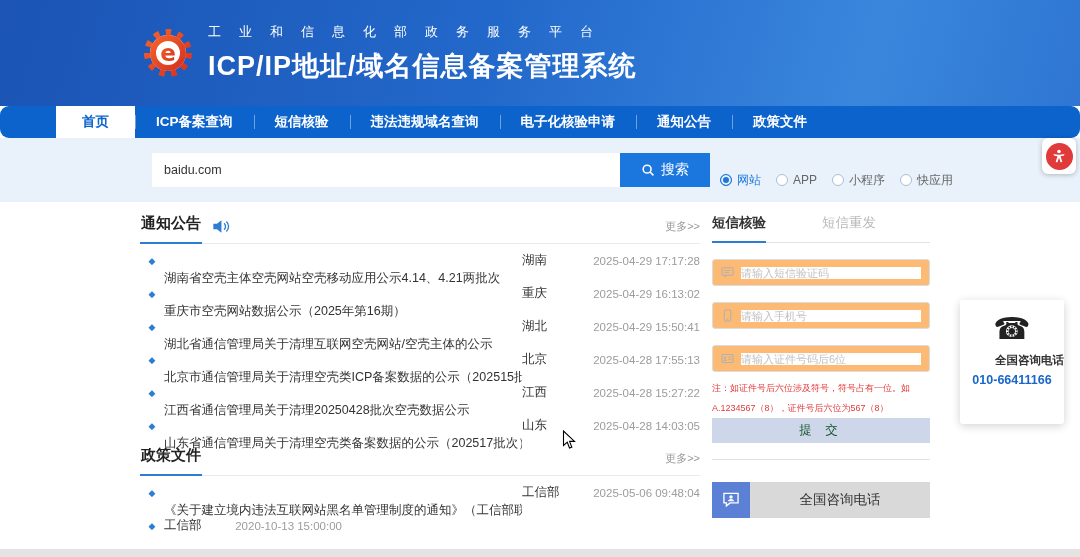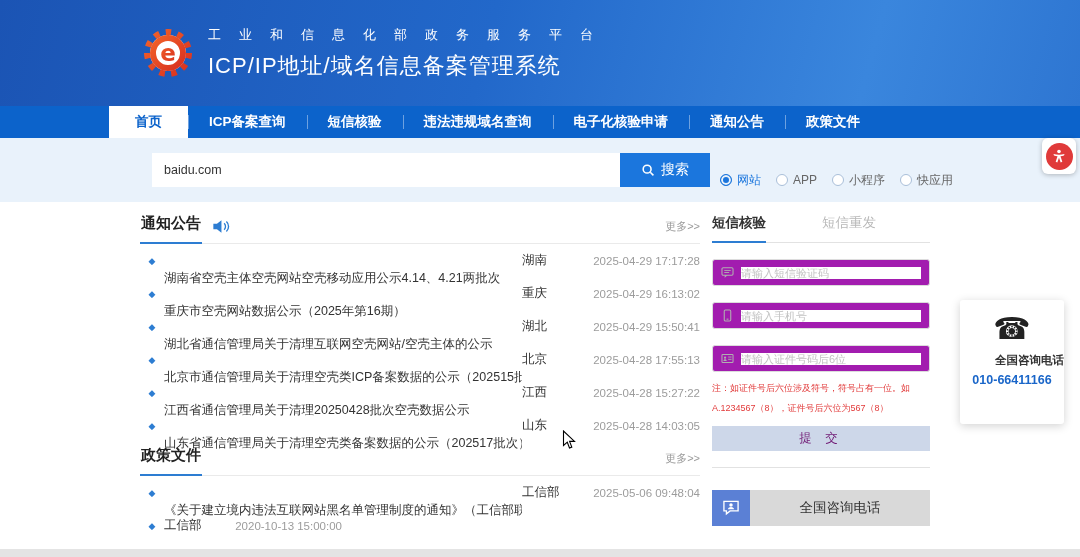--- a/index.html
+++ b/index.html
@@ -4,24 +4,24 @@
 <style>
   * { margin:0; padding:0; box-sizing:border-box; }
   body { font-family:"Liberation Sans","DejaVu Sans",sans-serif; }
   .page { position:relative; width:1080px; height:557px; overflow:hidden; background:#fff; }
 
   
   .banner { height:106px; background:linear-gradient(105deg,#1b54b4 0%,#2268ca 45%,#3a86dd 80%,#2e76d2 100%); display:flex; align-items:center; padding-left:142px; }
   .logo { width:52px; height:52px; margin-right:14px; flex:0 0 auto; }
   .banner-titles { color:#fff; }
   .platform-title { font-size:13px; letter-spacing:18px; white-space:nowrap; }
-  .system-title { font-size:22px; font-weight:normal; margin-top:7px; letter-spacing:1px; }
-
-  
-  .navbar { height:32px; background:#0c63cb; display:flex; padding-left:109px; }
+  .system-title { font-size:27px; font-weight:bold; margin-top:7px; letter-spacing:1px; }
+
+  
+  .navbar { height:32px; background:#0c63cb; display:flex; padding-left:56px;border-radius:9px; }
   .nav-item { padding:0 21px; line-height:32px; color:#fff; font-size:13.5px; font-weight:bold; cursor:pointer; position:relative; white-space:nowrap; }
   .nav-item:not(:first-child)::before { content:""; position:absolute; left:0; top:9px; bottom:9px; width:1px; background:rgba(255,255,255,.4); }
   .nav-item.active { background:#fff; color:#0c63cb; padding:0 26px; }
 
   
   .search-section { height:64px; background:#e9f2fb; display:flex; align-items:center; padding-left:152px; }
   .search-box { width:468px; height:34px; background:#fff; display:flex; align-items:center; }
   .search-box input { border:none; outline:none; width:100%; height:100%; padding:0 12px; font-size:12.5px; color:#333; font-family:inherit; background:transparent; }
   .search-btn { width:90px; height:34px; background:#1b76dd; color:#fff; font-size:14px; display:flex; align-items:center; justify-content:center; gap:6px; cursor:pointer; }
   .radio-group { display:flex; align-items:center; gap:15px; margin-left:10px; font-size:12px; color:#666; }
@@ -44,26 +44,26 @@
   .bullet { color:#2d7dd2; font-size:9px; width:24px; text-align:center; flex:0 0 auto; }
   .row-title { flex:1; color:#333; white-space:nowrap; overflow:hidden; cursor:pointer;margin-top:36px; }
   .row-region { width:52px; color:#333; flex:0 0 auto; }
   .row-date { width:126px; color:#9c9c9c; text-align:right; font-size:11.5px; flex:0 0 auto; }
 
   
   .sms-tabs { display:flex; border-bottom:1px solid #e2e2e2; padding-top:12px; }
   .sms-tab { font-size:13.5px; padding-bottom:9px; color:#b9b9b9; cursor:pointer; }
   .sms-tab.active { color:#333; font-weight:bold; border-bottom:2px solid #2d7dd2; margin-bottom:-1px; }
   .sms-tab + .sms-tab { margin-left:56px; }
-  .sms-input { display:flex; align-items:center; border:1px solid #dcdcdc; border-radius:3px; height:27px; margin-top:16px; padding:12px 8px; background:#a21caf; }
+  .sms-input { display:flex; align-items:center; border:1px solid #dcdcdc; border-radius:3px; height:27px; margin-top:16px; padding:12px 8px; background:#fdba74; }
   .sms-input:first-of-type { margin-top:24px; }
   .sms-input input { border:none; outline:none; flex:1; font-size:11px; margin-left:7px; color:#333; font-family:inherit; min-width:0; }
   .sms-input input::placeholder { color:#c2c2c2; }
   .sms-note { color:#e23b3b; font-size:9px; line-height:20px; margin-top:6px; }
-  .sms-submit { height:25px; background:#cdd7e9; color:#701a75; font-size:12.5px; display:flex; align-items:center; justify-content:center; margin-top:8px; cursor:pointer; letter-spacing:5px; }
+  .sms-submit { height:25px; background:#cdd7e9; color:#14532d; font-size:12.5px; display:flex; align-items:center; justify-content:center; margin-top:0; cursor:pointer; letter-spacing:5px; }
   .right-divider { border-top:1px solid #e2e2e2; margin-top:16px; }
   .consult { display:flex; margin-top:22px; height:36px; cursor:pointer; }
   .consult-icon { width:38px; background:#5b80d5; display:flex; align-items:center; justify-content:center; flex:0 0 auto; }
   .consult-label { flex:1; background:#d9d9d9; display:flex; align-items:center; justify-content:center; font-size:13.5px; color:#333; }
 
   
   .phone-card { position:absolute; left:960px; top:300px; width:104px; height:124px; background:#fff; box-shadow:0 2px 10px rgba(0,0,0,.18); border-radius:3px; text-align:center; z-index:5; }
   .phone-glyph { font-size:30px; line-height:34px; margin-top:12px; color:#222; font-family:"DejaVu Sans",sans-serif; }
   .phone-title { font-size:11.5px; color:#333; font-weight:bold; margin-top:7px;text-align:right; }
   .phone-number { font-size:12.5px; color:#1a66c9; font-weight:bold; margin-top:5px; }

